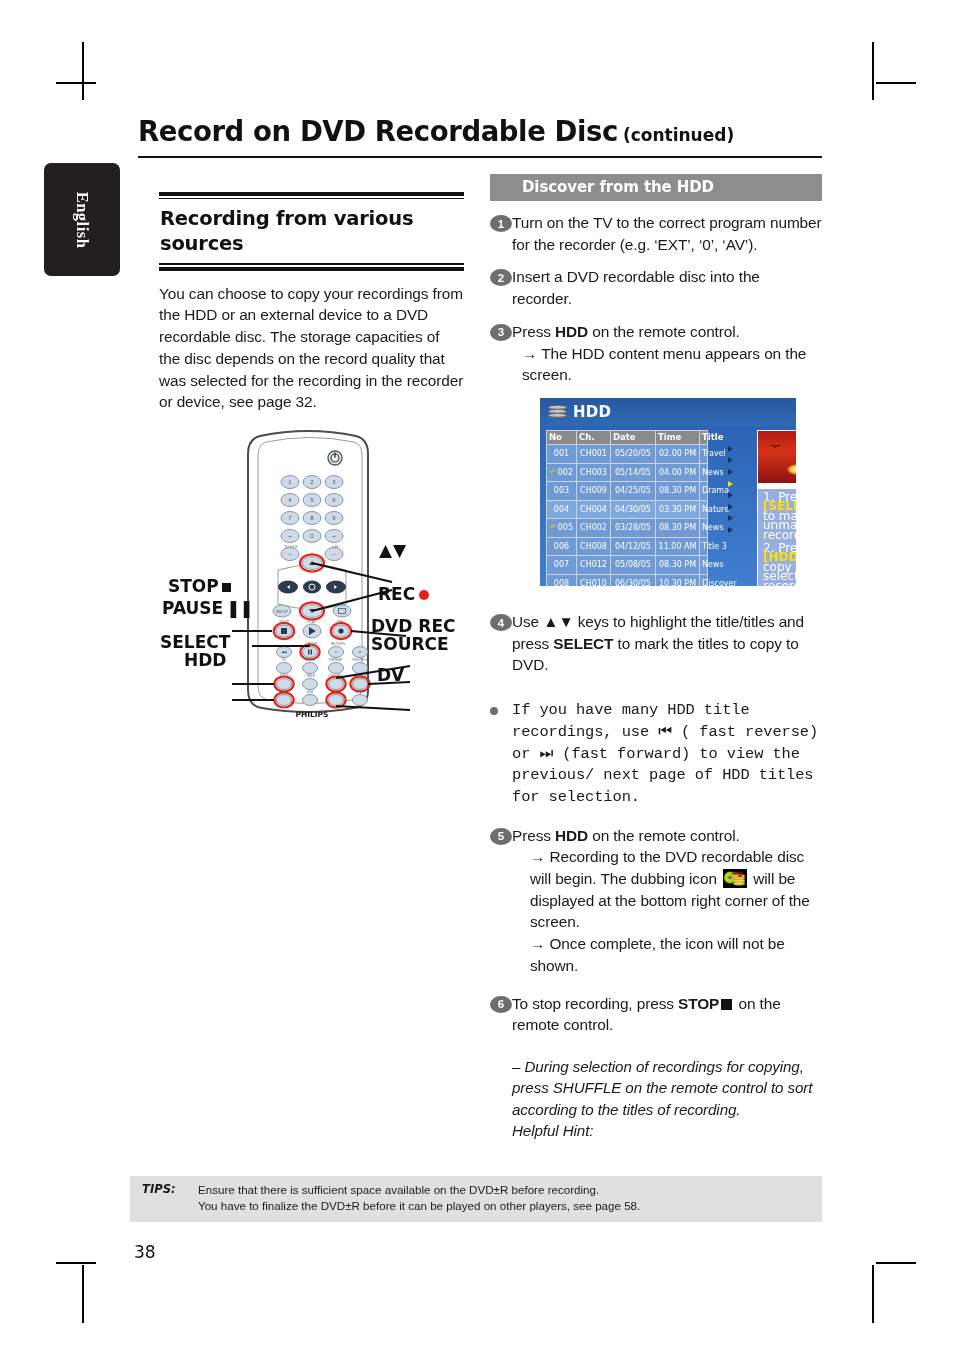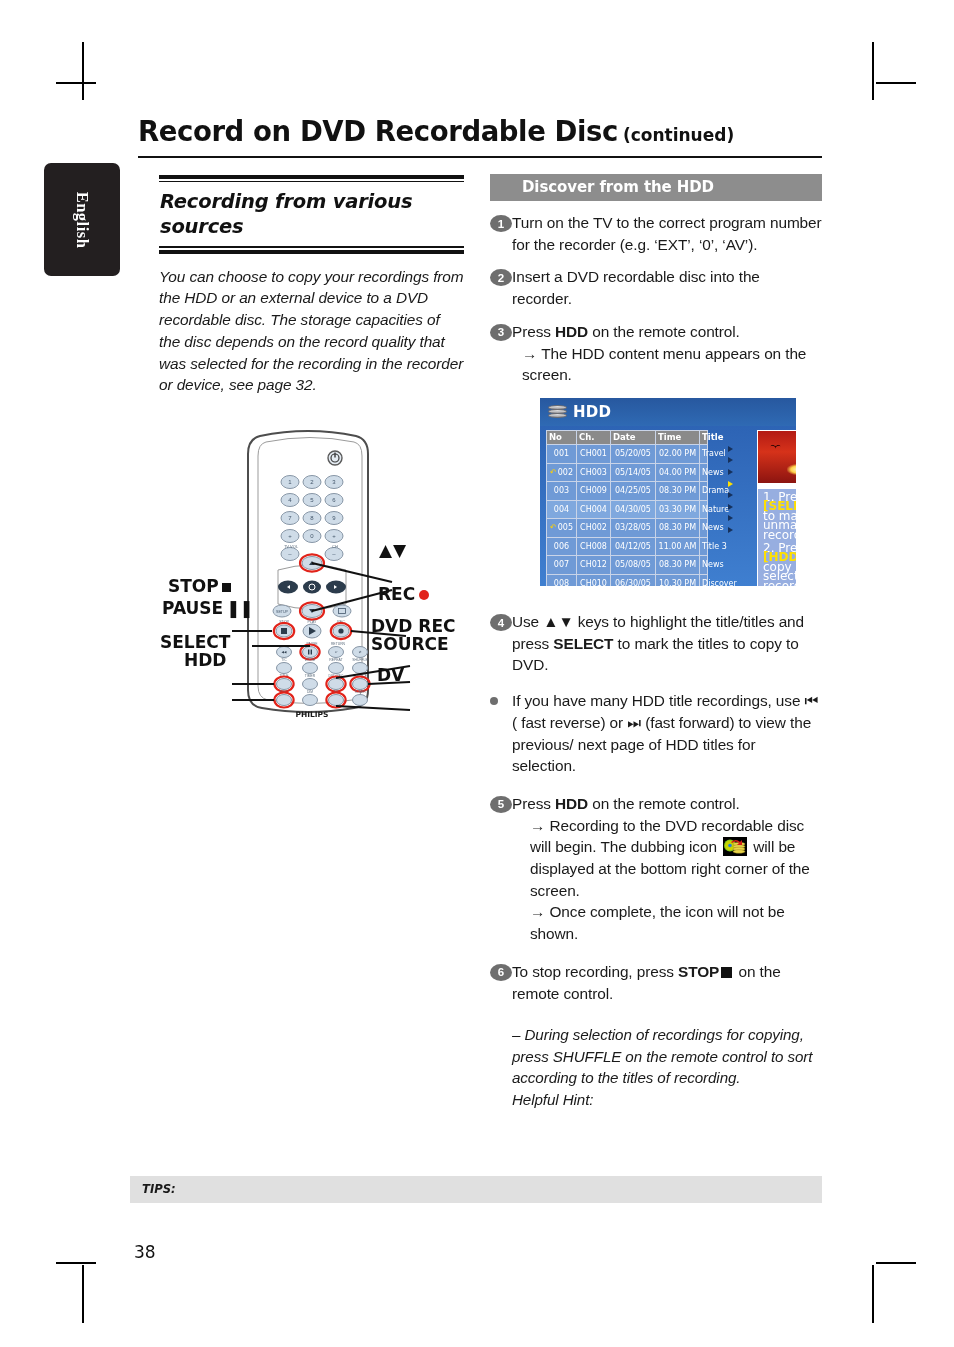--- a/index.html
+++ b/index.html
@@ -25,21 +25,21 @@
   
   #page-title{
     position:absolute;left:138px;top:115px;width:684px;
     font-family:"DejaVu Sans",sans-serif;
   }
   #page-title .main{font-size:27.5px;font-weight:bold;letter-spacing:-.4px;color:#111;}
   #page-title .cont{font-size:17px;font-weight:bold;color:#111;margin-left:5px;}
   #title-rule{position:absolute;left:138px;top:156px;width:684px;height:2px;background:#111;}
 
   
-  #left-col{position:absolute;left:159px;top:175px;width:305px;font-style:italic;}
+  #left-col{position:absolute;left:159px;top:192px;width:305px;}
   .rule-thick{height:4px;background:#111;}
   .rule-thin{height:1.4px;background:#111;margin-top:2px;}
   #sec-head{
     font-size:19.5px;font-weight:bold;line-height:25px;color:#111;
     margin:7px 0 7px 1px;font-family:"DejaVu Sans",sans-serif;letter-spacing:-.2px;
   }
   #left-body{
     font-size:15.4px;line-height:21.7px;color:#1a1a1a;margin-top:12px;
     font-family:"Liberation Sans",sans-serif;letter-spacing:-.1px;
   }
@@ -495,21 +495,21 @@
 
 <div style="position:absolute;left:490px;top:600px;width:332px;">
 
   <div class="step">
     <div class="num">4</div>
     <div class="txt">
       <span>Use ▲▼ keys to highlight the title/titles and press </span><b>SELECT</b><span> to mark the titles to copy to DVD.</span>
     </div>
   </div>
 
-  <div class="step" style="margin-top:14px;">
+  <div class="step" style="margin-top:24px;font-family:Liberation Mono, monospace;">
     <div class="bullet">
         <i></i>
       </div>
     <div class="txt">If you have many HDD title recordings, use ⏮ ( fast reverse) or ⏭ (fast forward) to view the previous/ next page of HDD titles for selection.</div>
   </div>
 
   <div class="step" style="margin-top:16px;">
     <div class="num">5</div>
     <div class="txt">
       <span>Press </span><b>HDD</b><span> on the remote control.</span>
@@ -544,15 +544,19 @@
 
   <div class="hint" style="margin-left:22px;">
     <div>– During selection of recordings for copying, press SHUFFLE on the remote control to sort according to the titles of recording.</div>
     <div>Helpful Hint:</div>
   </div>
 </div>
 
 <div id="tips-box">
   <div class="inner">
     <div class="lbl">TIPS:</div>
+    <div class="body">
+      <div>Ensure that there is sufficient space available on the DVD±R before recording.</div>
+      <div>You have to finalize the DVD±R before it can be played on other players, see page 58.</div>
+    </div>
   </div>
 </div>
 <div id="page-num">38</div>
 
 </body></html>

